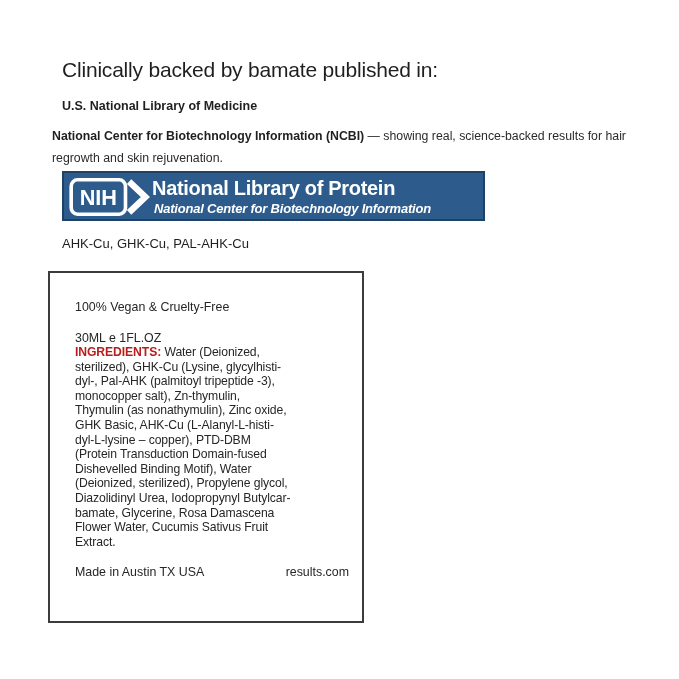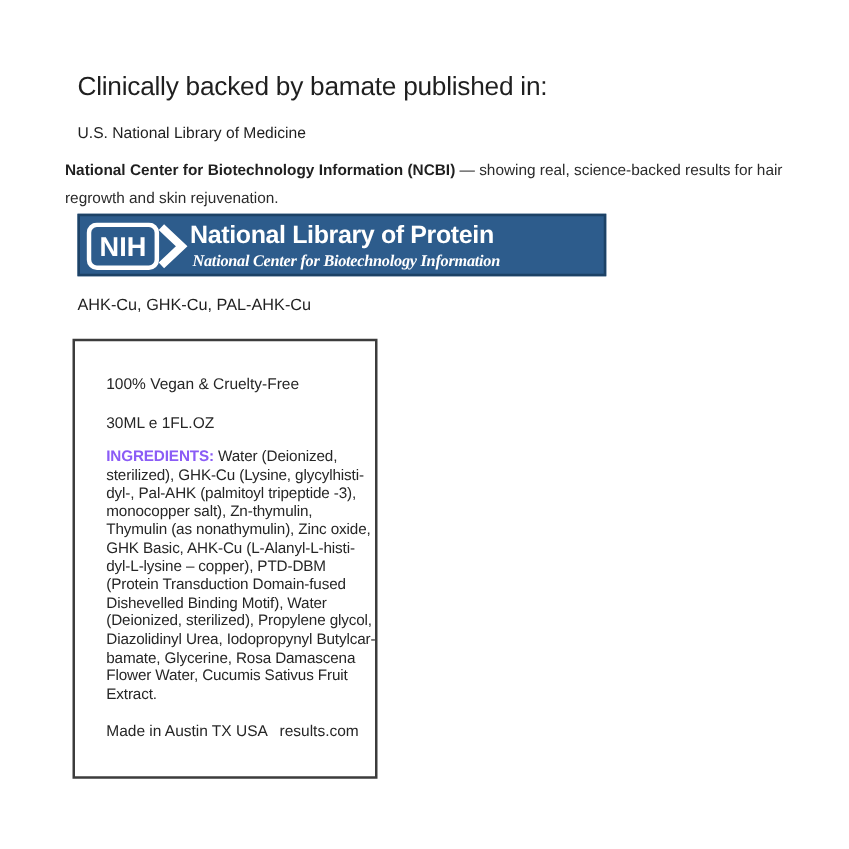--- a/index.html
+++ b/index.html
@@ -18,21 +18,21 @@
     color:var(--text_body);
     overflow:hidden;
   }
   .page-heading{
     position:absolute;left:62px;top:58px;
     font-size:21px;font-weight:400;color:var(--text_dark);
     letter-spacing:-0.2px;
   }
   .nlm-title{
     position:absolute;left:62px;top:99px;
-    font-size:12.5px;font-weight:400;color:var(--text_dark);
+    font-size:12.5px;font-weight:700;color:var(--text_dark);
   }
   .ncbi-paragraph{
     position:absolute;left:52px;top:125px;
     font-size:12.3px;line-height:22px;color:var(--text_body);
     white-space:pre;
   }
   .ncbi-paragraph b{color:var(--text_dark);}
   .nih-banner{
     position:absolute;left:62px;top:171px;
     width:423px;height:50px;
@@ -43,41 +43,41 @@
     position:absolute;left:5px;top:5px;
   }
   .banner-title{
     position:absolute;left:88px;top:4px;
     color:#ffffff;font-size:20px;font-weight:700;letter-spacing:-0.3px;
     white-space:nowrap;
   }
   .banner-subtitle{
     position:absolute;left:90px;top:28px;
     color:#ffffff;font-size:13px;font-weight:600;font-style:italic;
-    letter-spacing:-0.2px;white-space:nowrap;font-family:Liberation Serif, serif;
+    letter-spacing:-0.2px;white-space:nowrap;
   }
   .peptides-line{
     position:absolute;left:62px;top:236px;
     font-size:13px;font-weight:400;color:var(--text_dark);
   }
   .label-box{
-    position:absolute;left:58px;top:271px;
-    width:244px;height:352px;
+    position:absolute;left:48px;top:271px;
+    width:316px;height:352px;
     border:2px solid var(--box_border);
     padding:27px 13px 0 25px;
     font-size:12.4px;color:#262626;
   }
   .vegan-line{margin-bottom:17px;}
-  .volume-line{margin-bottom:13px;}
+  .volume-line{}
   .ingredients-paragraph{
     white-space:pre;
     font-size:12.2px;line-height:14.6px;
     letter-spacing:-0.1px;
   }
-  .ingredients-paragraph b{font-weight:700;color:#8b5cf6;}
+  .ingredients-paragraph b{font-weight:700;color:#b91c1c;}
   .box-footer{
     margin-top:16px;
     display:flex;justify-content:space-between;align-items:flex-end;
   }
 </style>
 </head>
 <body>
 
 <div class="page-heading">Clinically backed by bamate published in:</div>
 

